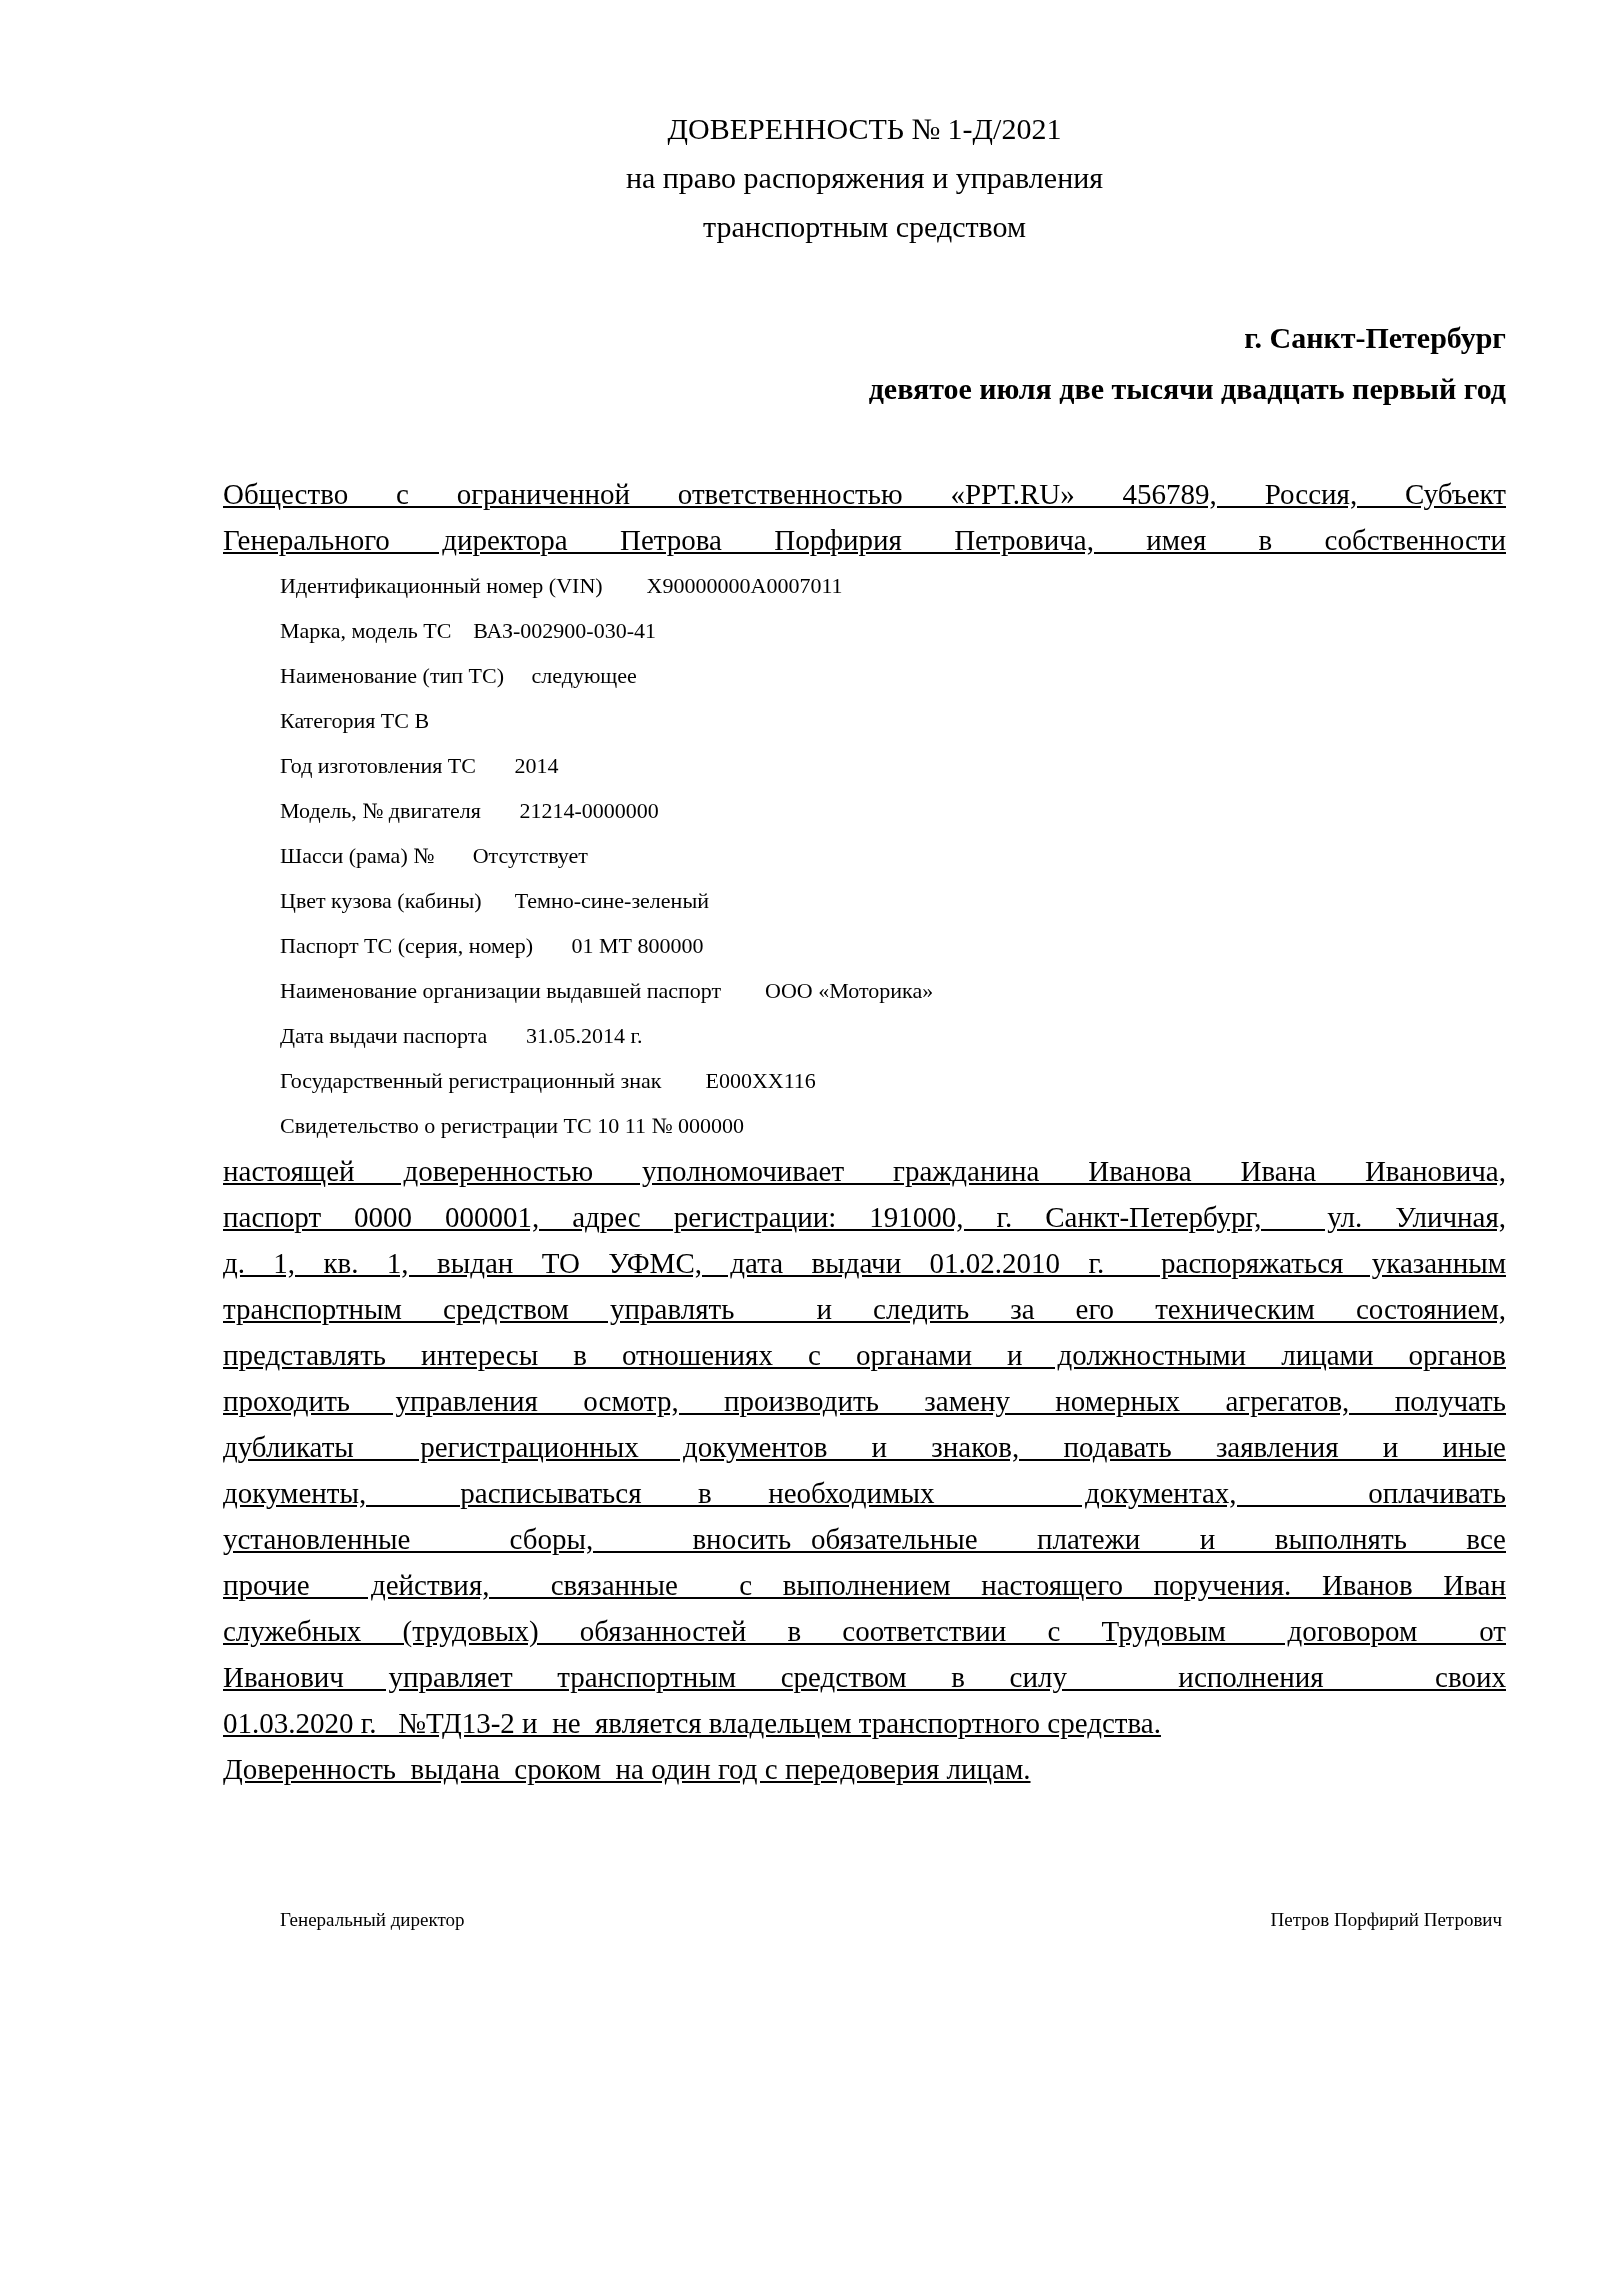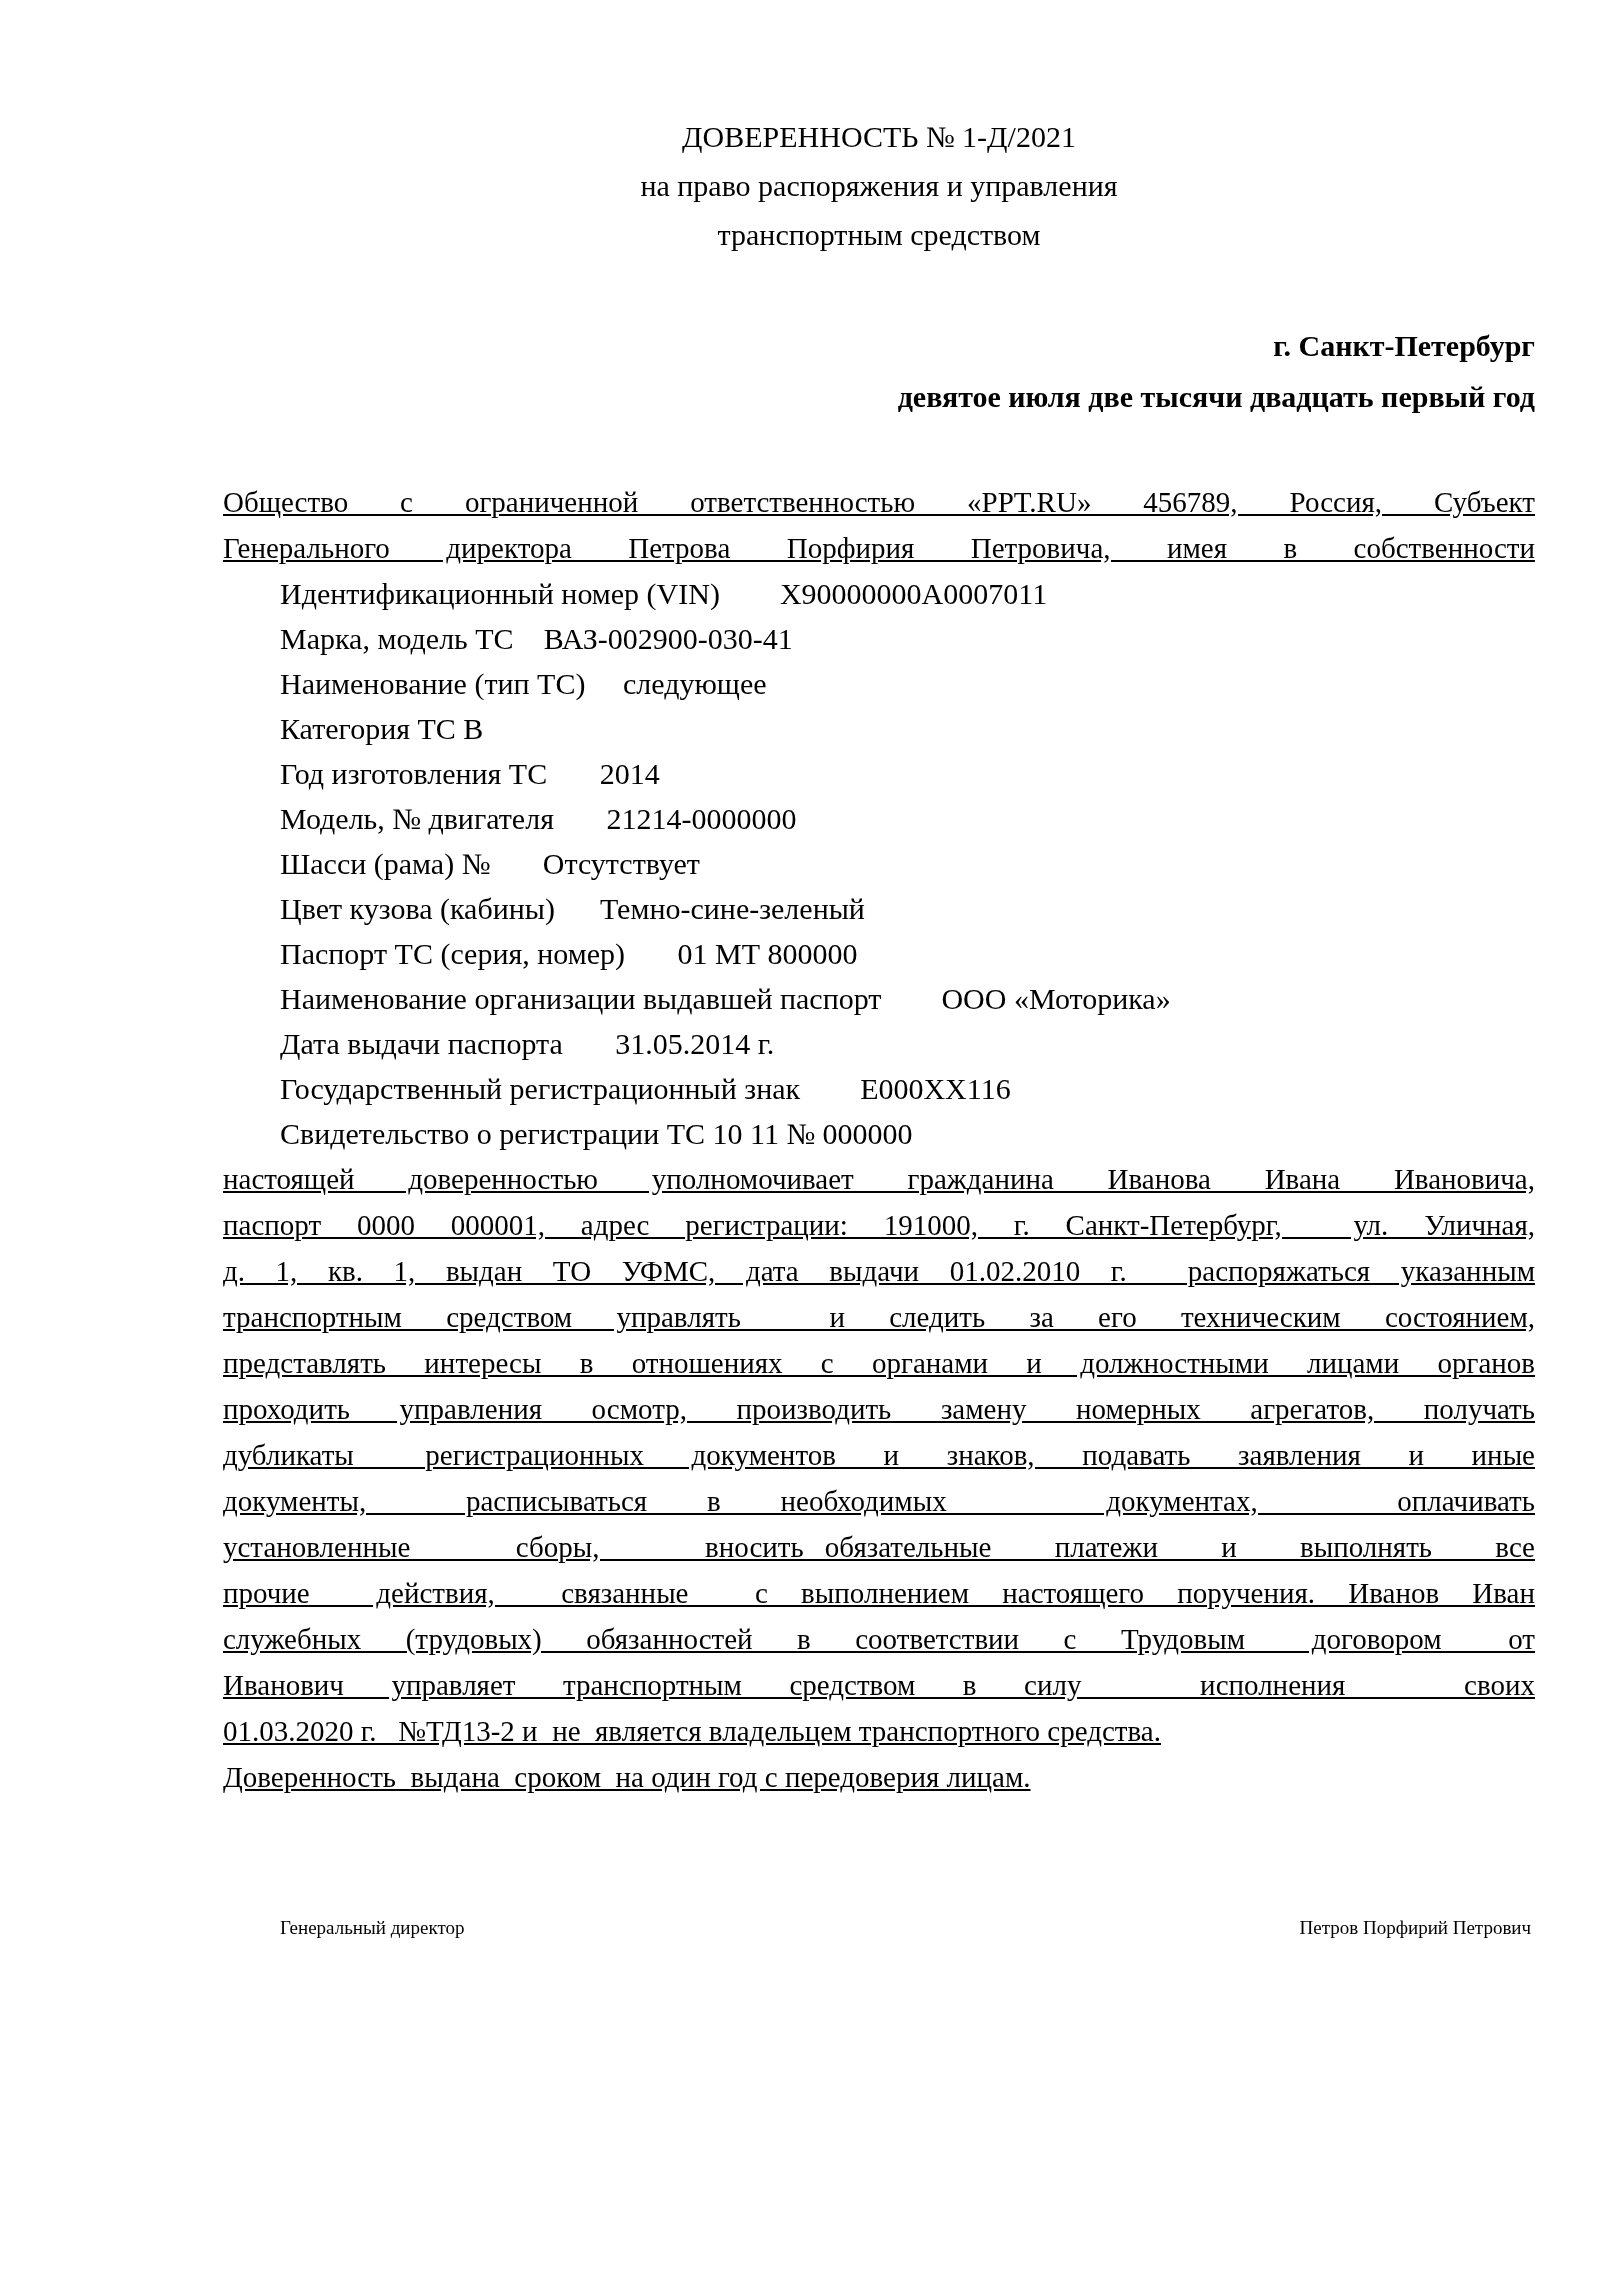--- a/index.html
+++ b/index.html
@@ -9,24 +9,24 @@
     background: #ffffff;
   }
   body {
     font-family: "Liberation Serif", "DejaVu Serif", serif;
     color: #000000;
   }
   .page {
     position: relative;
     width: 1621px;
     height: 2080px;
-    margin: 16px auto;
+    margin: 8px auto;
     background: #ffffff;
     box-sizing: border-box;
-    padding: 94px 86px 0 223px;
+    padding: 94px 115px 0 223px;
   }
   .doc-title {
     text-align: center;
     font-size: 30px;
     line-height: 49px;
     margin: 0;
     white-space: nowrap;
   }
   .title-block {
     margin-top: 2px;
@@ -48,21 +48,21 @@
     text-justify: inter-word;
     text-align-last: left;
     hyphens: none;
   }
   .vehicle-list {
     margin: 0;
     padding: 0;
     list-style: none;
   }
   .vehicle-row {
-    font-size: 30px;
+    font-size: 22px;
     line-height: 45px;
     padding-left: 57px;
     white-space: pre;
     overflow: visible;
   }
   .body-text {
     font-size: 29px;
     line-height: 46px;
     text-align: justify;
     text-justify: inter-word;

